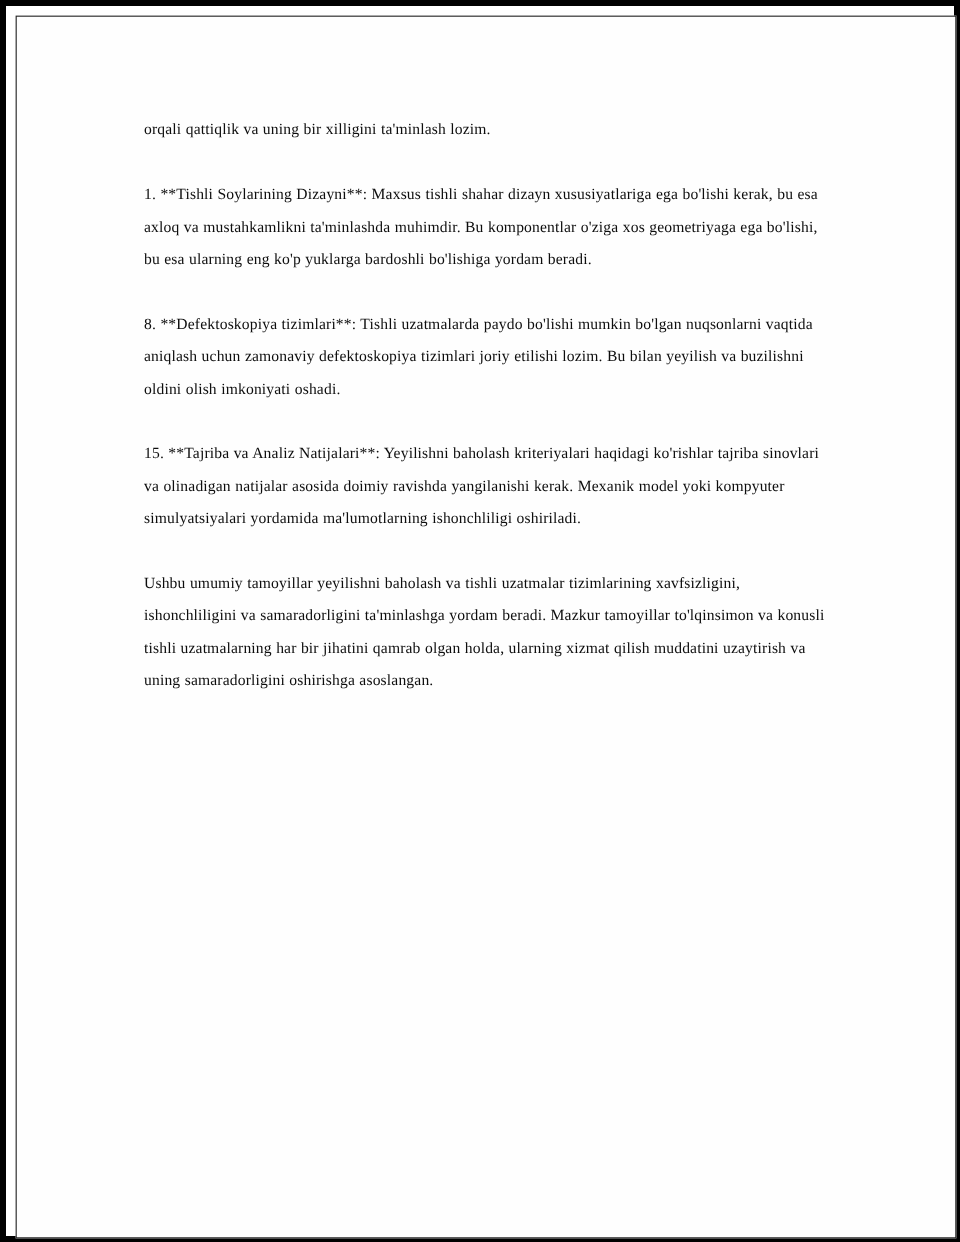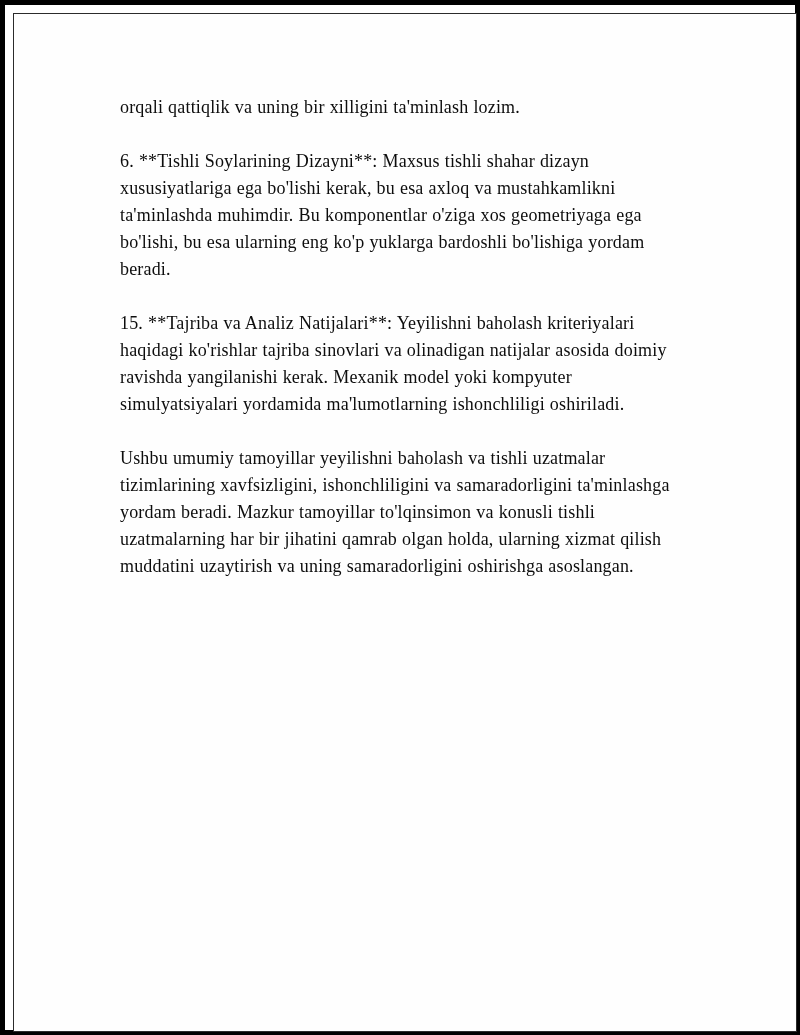--- a/index.html
+++ b/index.html
@@ -59,21 +59,21 @@
   }
 
   .doc-body {
     position: absolute;
     left: 106px;
     top: 80px;
     width: 572px;
   }
 
   .para {
-    font-size: 18px;
+    font-size: 13px;
     line-height: 27px;
     color: #0d0d0d;
     margin: 0 0 27px 0;
     text-align: left;
     letter-spacing: 0.01em;
     word-spacing: 0.02em;
     -webkit-font-smoothing: antialiased;
   }
 
   .para:last-child {
@@ -85,23 +85,24 @@
 
 <div class="scan-frame">
   <div class="page-gap">
     <div class="page">
       <div class="page-inner">
 
         <div class="doc-body">
 
           <p class="para">orqali qattiqlik va uning bir xilligini ta'minlash lozim.</p>
 
-          <p class="para">6. **Tishli Soylarining Dizayni**: Maxsus tishli shahar dizayn xususiyatlariga ega bo'lishi kerak, bu esa axloq va mustahkamlikni ta'minlashda muhimdir. Bu komponentlar o'ziga xos geometriyaga ega bo'lishi, bu esa ularning eng ko'p yuklarga bardoshli bo'lishiga yordam beradi.</p>
+          <p class="para">1. **Tishli Soylarining Dizayni**: Maxsus tishli shahar dizayn xususiyatlariga ega bo'lishi kerak, bu esa axloq va mustahkamlikni ta'minlashda muhimdir. Bu komponentlar o'ziga xos geometriyaga ega bo'lishi, bu esa ularning eng ko'p yuklarga bardoshli bo'lishiga yordam beradi.</p>
 
 
+          <p class="para">8. **Defektoskopiya tizimlari**: Tishli uzatmalarda paydo bo'lishi mumkin bo'lgan nuqsonlarni vaqtida aniqlash uchun zamonaviy defektoskopiya tizimlari joriy etilishi lozim. Bu bilan yeyilish va buzilishni oldini olish imkoniyati oshadi.</p>
 
 
           <p class="para">15. **Tajriba va Analiz Natijalari**: Yeyilishni baholash kriteriyalari haqidagi ko'rishlar tajriba sinovlari va olinadigan natijalar asosida doimiy ravishda yangilanishi kerak. Mexanik model yoki kompyuter simulyatsiyalari yordamida ma'lumotlarning ishonchliligi oshiriladi.</p>
 
           <p class="para">Ushbu umumiy tamoyillar yeyilishni baholash va tishli uzatmalar tizimlarining xavfsizligini, ishonchliligini va samaradorligini ta'minlashga yordam beradi. Mazkur tamoyillar to'lqinsimon va konusli tishli uzatmalarning har bir jihatini qamrab olgan holda, ularning xizmat qilish muddatini uzaytirish va uning samaradorligini oshirishga asoslangan.</p>
 
         </div>
 
       </div>
     </div>

